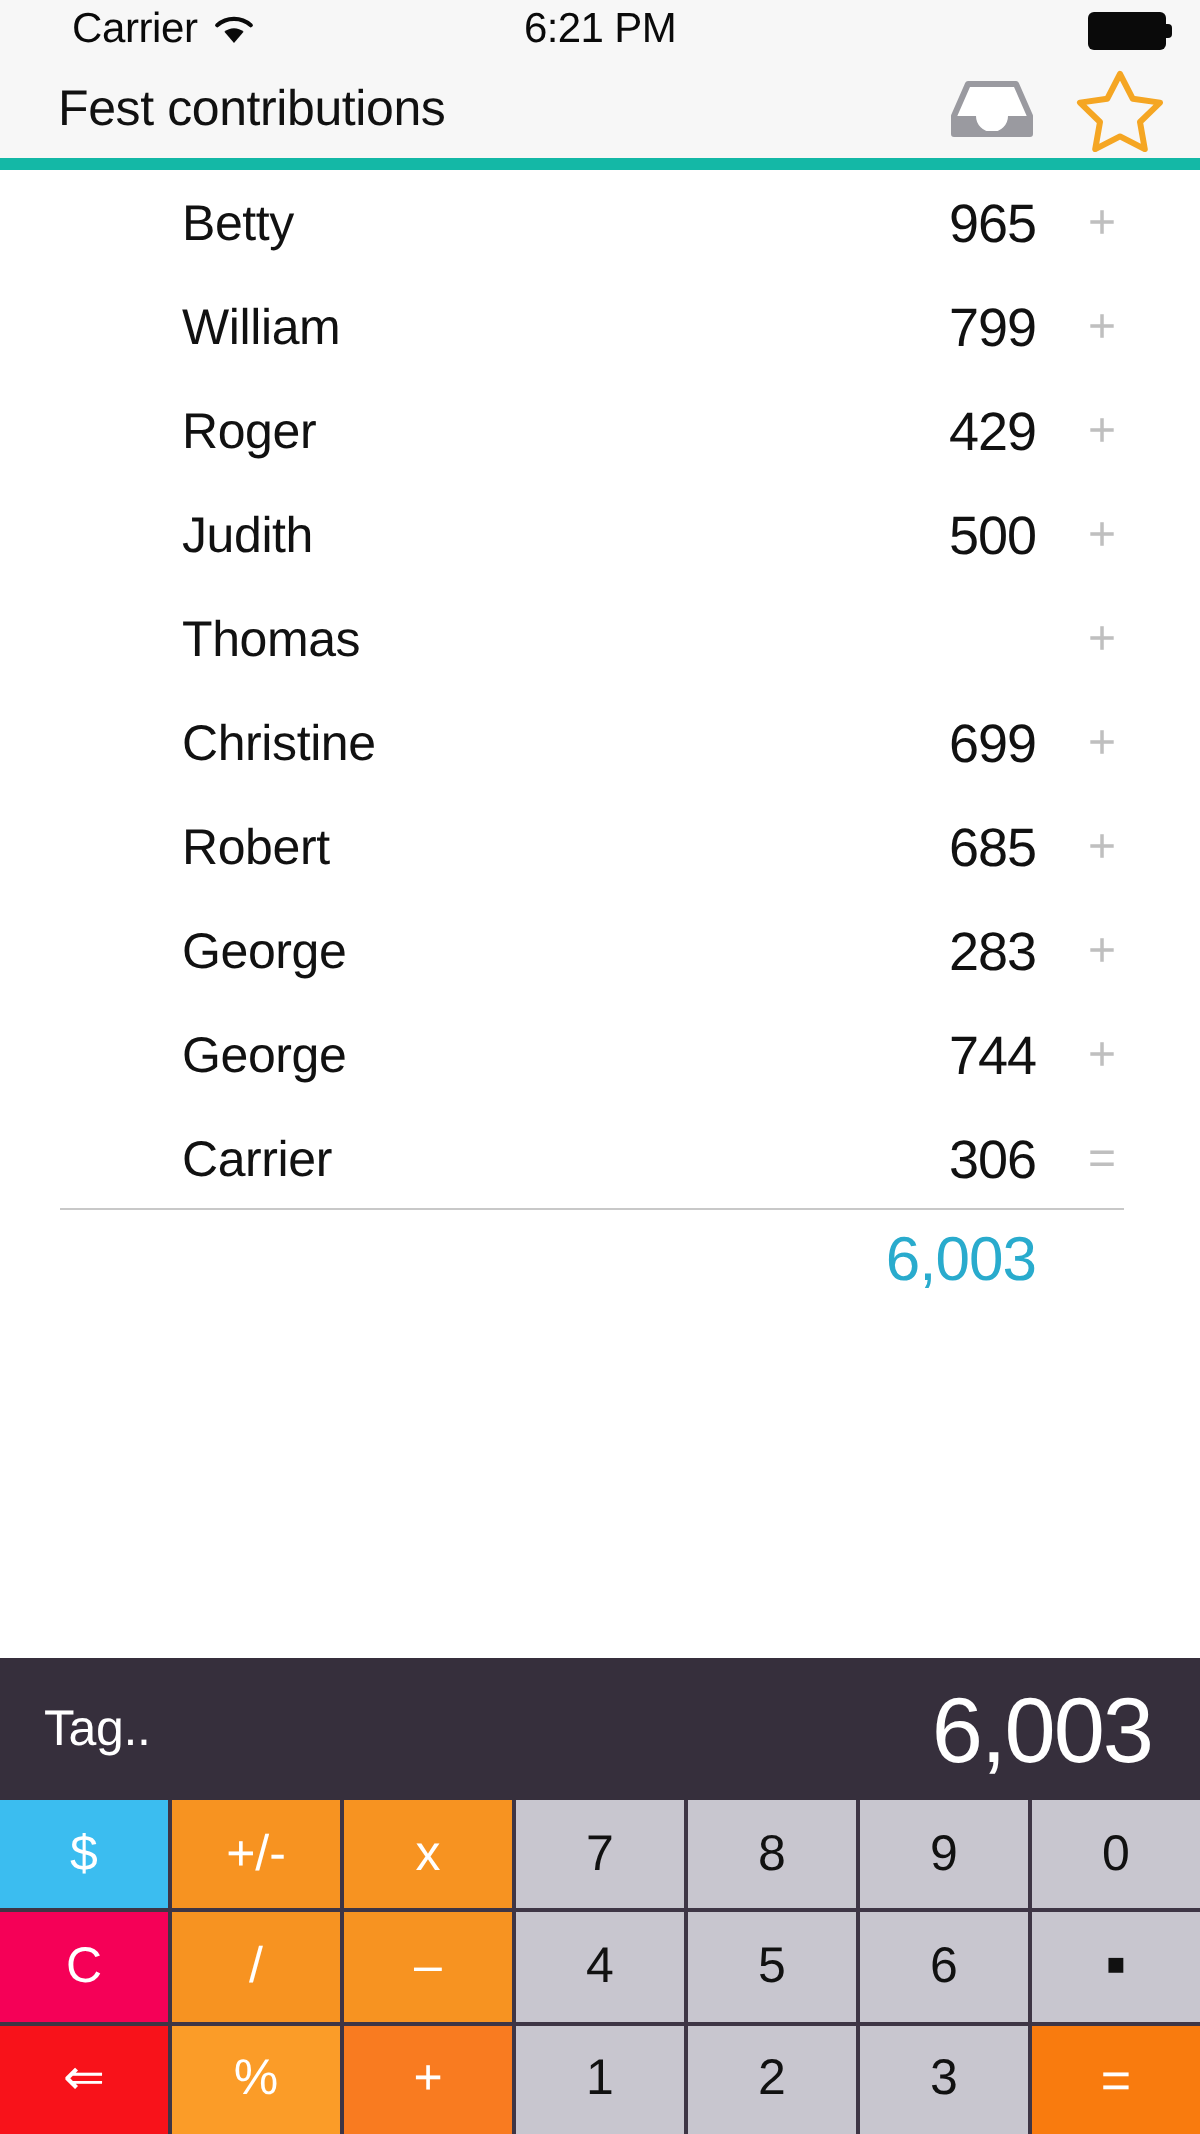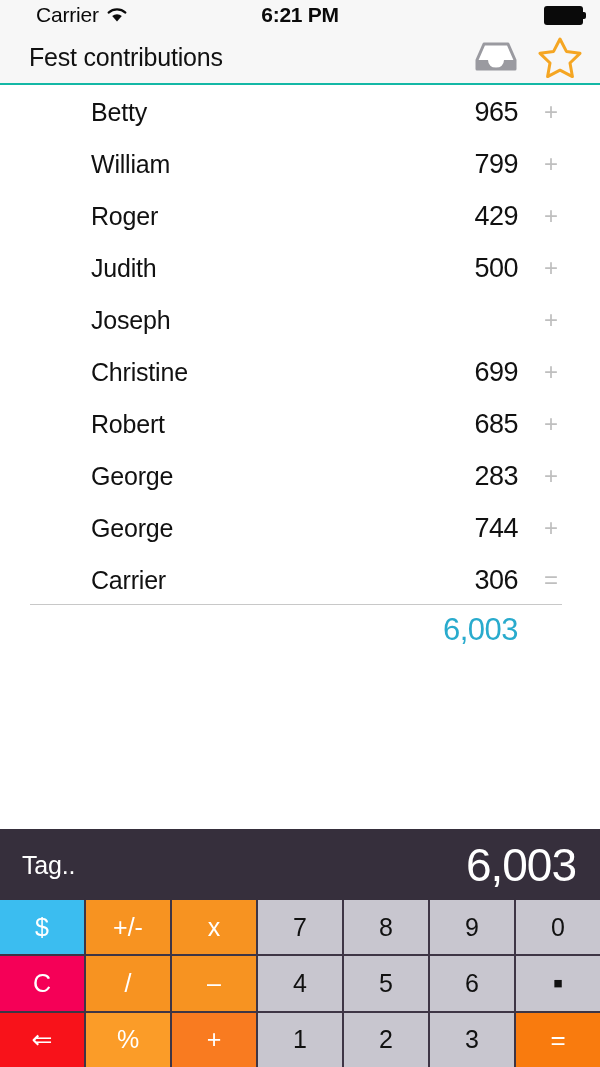--- a/index.html
+++ b/index.html
@@ -14,37 +14,37 @@
   
   .statusbar {
     position:absolute; top:0; left:0; width:600px; height:30px;
     background:#F7F7F7;
     display:flex; align-items:center;
   }
   .sb-left { position:absolute; left:16px; display:flex; align-items:center; gap:7px; }
   .sb-carrier { font-size:21px; color:#0a0a0a; letter-spacing:-0.2px;margin-left:20px; }
   .sb-time {
     position:absolute; left:0; width:600px; text-align:center;
-    font-size:21px; font-weight:bold; color:#0a0a0a; letter-spacing:-0.3px;
+    font-size:21px; font-weight:normal; color:#0a0a0a; letter-spacing:-0.3px;
   }
   .sb-right { position:absolute; right:14px; display:flex; align-items:center; }
   .battery { position:relative; width:42px; height:19px; }
   .battery-body {
     position:absolute; left:0; top:0; width:39px; height:19px;
     background:#0a0a0a; border-radius:3px;
   }
   .battery-tip {
     position:absolute; right:0; top:6px; width:3px; height:7px;
     background:#0a0a0a; border-radius:0 2px 2px 0;
   }
 
   
   .navbar {
     position:absolute; top:30px; left:0; width:600px; height:55px;
-    background:#F7F7F7; border-bottom:2px solid #14b8a6;padding-left:32px;
+    background:#F7F7F7; border-bottom:6px solid #14b8a6;padding-left:32px;
   }
   .nav-title {
     position:absolute; left:29px; top:50%; transform:translateY(-50%);
     font-size:25px; color:#111111; letter-spacing:-0.2px;
   }
   .nav-actions {
     position:absolute; right:18px; top:50%; transform:translateY(-50%);
     display:flex; align-items:center; gap:20px;
   }
   .nav-icon { display:block; line-height:0; }
@@ -177,21 +177,21 @@
         <span class="row-name">Roger</span>
         <span class="row-value">429</span>
         <span class="row-op">+</span>
       </div>
       <div class="row">
         <span class="row-name">Judith</span>
         <span class="row-value">500</span>
         <span class="row-op">+</span>
       </div>
       <div class="row">
-        <span class="row-name">Joseph</span>
+        <span class="row-name">Thomas</span>
         <span class="row-op">+</span>
       </div>
       <div class="row">
         <span class="row-name">Christine</span>
         <span class="row-value">699</span>
         <span class="row-op">+</span>
       </div>
       <div class="row">
         <span class="row-name">Robert</span>
         <span class="row-value">685</span>

